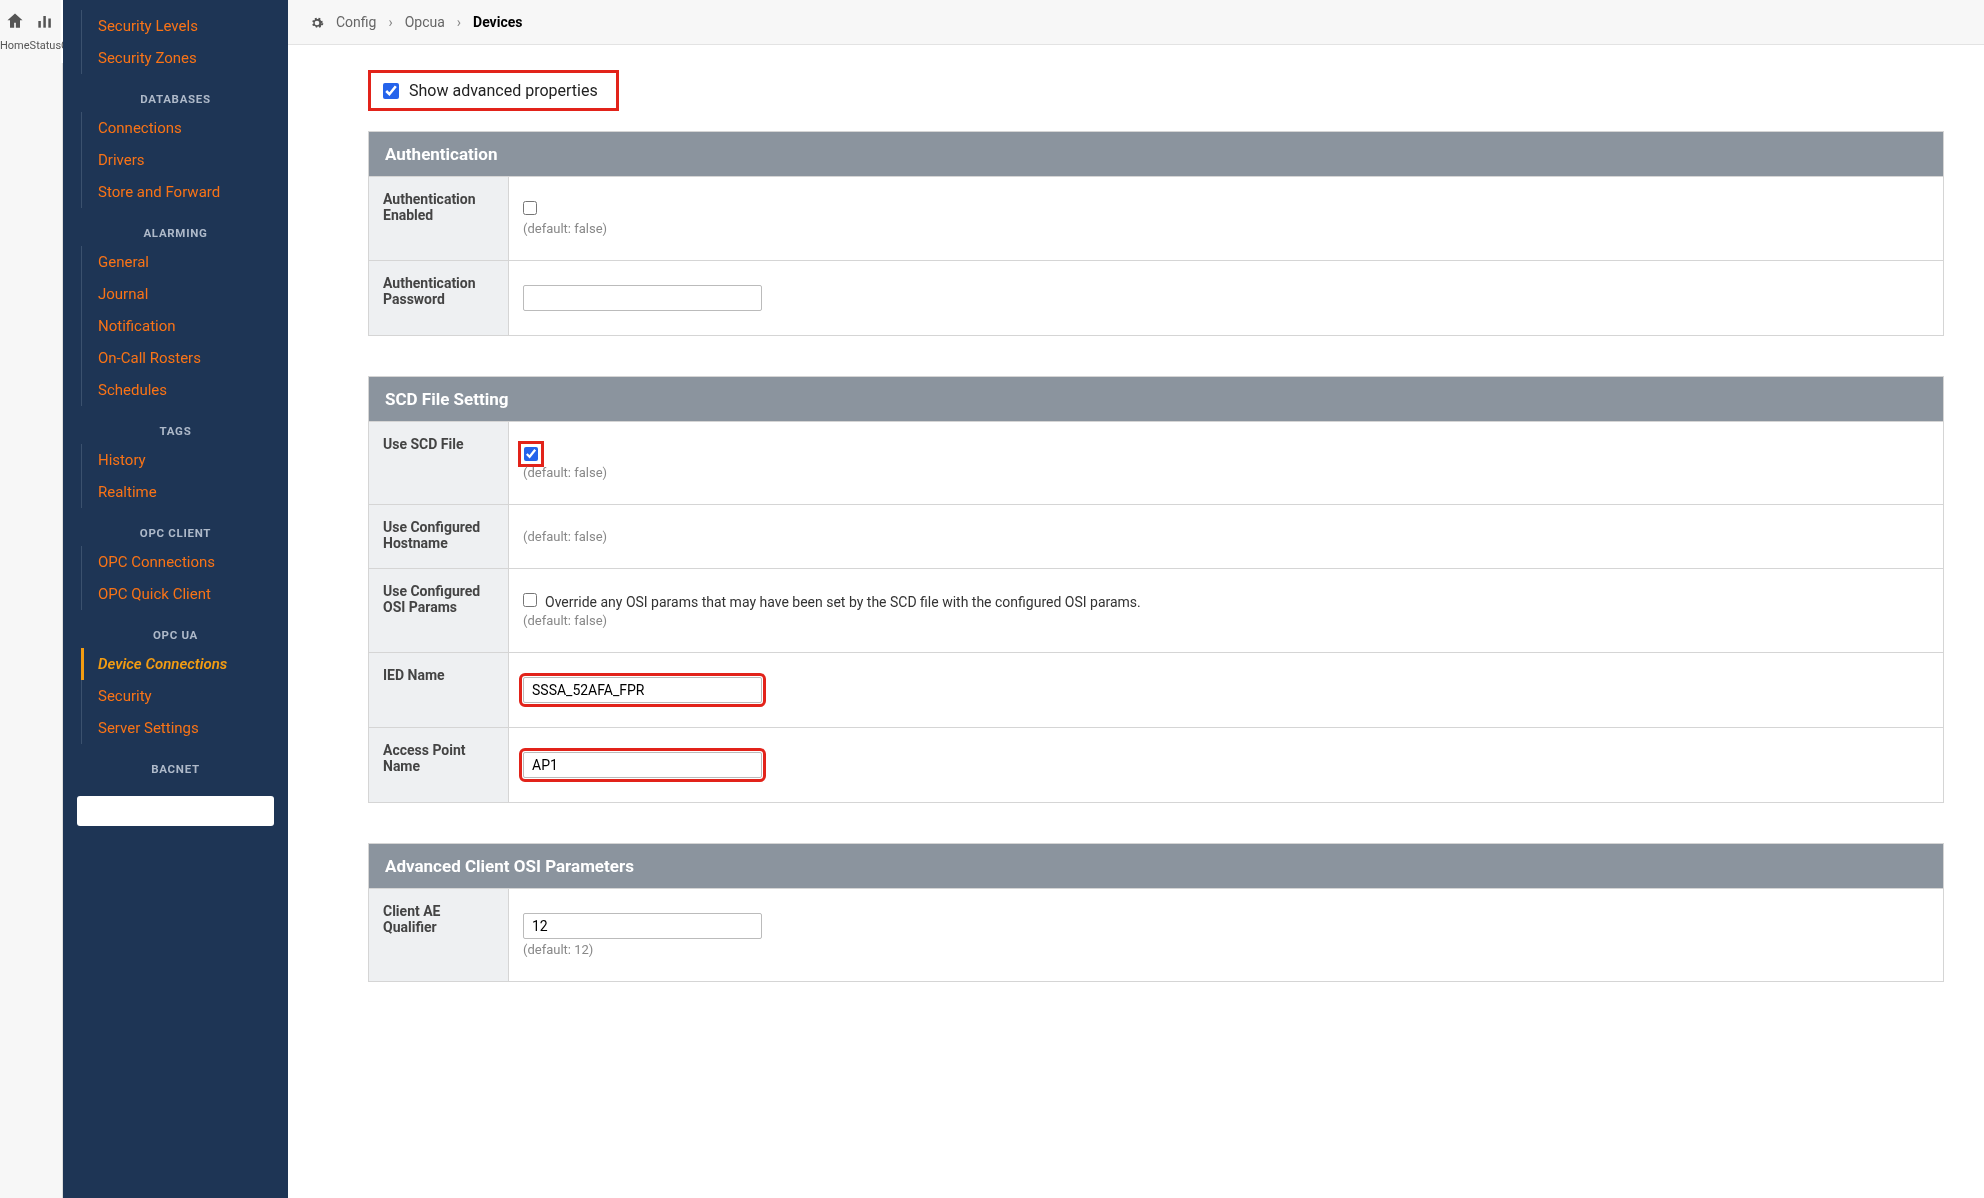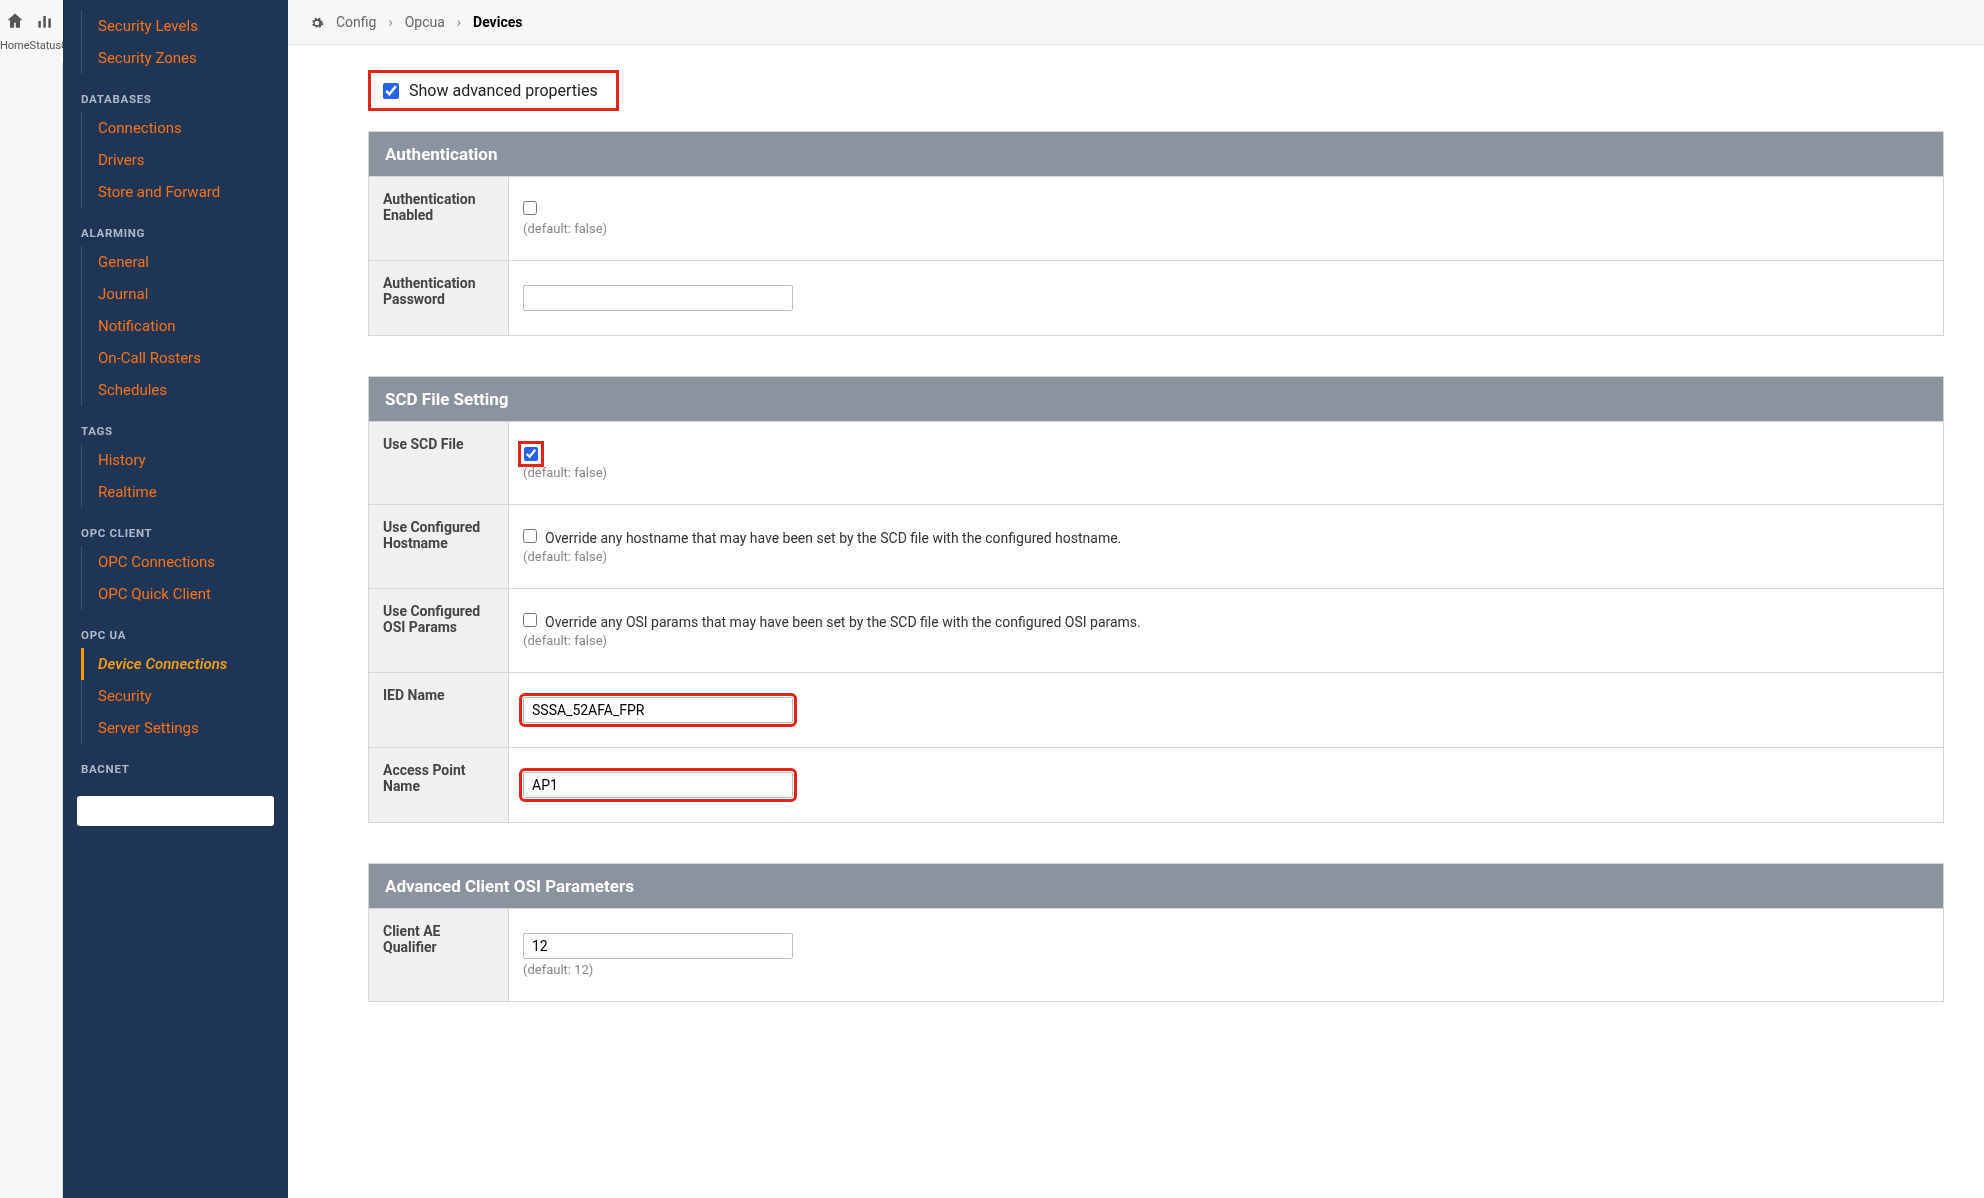--- a/index.html
+++ b/index.html
@@ -9,21 +9,21 @@
     
     .rail { width:63px; background:#f7f7f7; border-right:1px solid #ddd; display:flex; flex-direction:row; }
     .rail-item { display:flex; flex-direction:column; align-items:center; justify-content:center; height:63px; cursor:pointer; gap:4px; }
     .rail-item.active { background:#fff; border-right:3px solid #fff; margin-right:-1px; }
     .rail-item svg { width:20px; height:20px; fill:#555; }
     .rail-item.active svg { fill:#333; }
     .rail-label { font-size:11px; color:#555; }
 
     
     .sidebar { width:225px; background:#1e3555; color:#cfd8e3; padding:10px 0 25px; overflow-y:auto; }
-    .side-header { font-size:11.5px; letter-spacing:0.7px; font-weight:700; color:#aeb9c9; padding:18px 18px 6px 18px; }
+    .side-header { font-size:11.5px; letter-spacing:0.7px; font-weight:700; color:#aeb9c9; padding:18px 18px 6px 18px;text-align:center; }
     .side-link { display:block; padding:7px 18px 7px 28px; color:#f97316; font-size:15px; cursor:pointer; border-left:3px solid transparent; }
     .side-link.active { color:#f39c12; font-weight:600; border-left:3px solid #f39c12;font-style:italic; }
     .side-group { border-left:1px solid #3b516e; margin-left:18px; }
     .side-group .side-link { padding-left:14px; margin-left:-1px; }
     .sidebar .placeholder { background:#fff; height:30px; margin:14px 14px 0; border-radius:3px; }
 
     
     .main { flex:1; overflow-y:auto; }
     .breadcrumb { display:flex; align-items:center; gap:12px; padding:14px 22px; font-size:14px; color:#666; background:#f7f7f7; border-bottom:1px solid #e3e3e3; }
     .breadcrumb .gear-icon svg { width:14px; height:14px; fill:#555; vertical-align:middle; }
@@ -37,21 +37,21 @@
     .adv-row input[type=checkbox] { width:16px; height:16px; }
     .adv-label { font-weight:400; font-size:16px; color:#222; }
 
     .form-section { margin-bottom:40px; border:1px solid #d5d5d5; background:#fff; }
     .section-head { background:#8b949e; color:#fff; font-weight:700; font-size:17px; padding:12px 16px; }
     .field-row { display:flex; border-top:1px solid #d5d5d5; }
     .field-row:first-of-type { border-top:none; }
     .field-label { width:140px; flex-shrink:0; background:#eef0f2; padding:14px 14px; font-weight:700; font-size:14px; color:#444; border-right:1px solid #d5d5d5; }
     .field-value { flex:1; padding:24px 14px; font-size:14px; display:flex; flex-direction:column; gap:3px; }
     .field-value .cb-line { display:flex; align-items:center; gap:8px; }
-    .field-value input[type=text] { width:270px; padding:4px 8px; font-size:14px; border:1px solid #bbb; border-radius:2px; }
+    .field-value input[type=text] { width:239px; padding:4px 8px; font-size:14px; border:1px solid #bbb; border-radius:2px; }
     .field-value input[type=checkbox] { width:14px; height:14px; }
     .default-hint { color:#888; font-size:13px; }
     .helper-text { color:#333; font-size:14px; }
 
     .red-box { border:3px solid #e2231a; padding:2px; }
     .red-box-inline { outline:3px solid #e2231a; outline-offset:1px; }
     .red-box-checkbox { outline:3px solid #e2231a; outline-offset:2px; padding:1px; display:inline-flex; }
 
     input[type=checkbox] { accent-color:#2563eb; }
   </style>
@@ -171,24 +171,20 @@
                   <span class="red-box-checkbox">
                     <input type="checkbox" checked="" style="">
                   </span>
                 </div>
                 <div class="default-hint">(default: false)</div>
               </div>
             </div>
             <div class="field-row">
               <div class="field-label">Use Configured Hostname</div>
               <div class="field-value">
-                <div class="cb-line">
-                  <span><input type="checkbox" style=""></span>
-                  <span class="helper-text">Override any hostname that may have been set by the SCD file with the configured hostname.</span>
-                </div>
                 <div class="default-hint">(default: false)</div>
               </div>
             </div>
             <div class="field-row">
               <div class="field-label">Use Configured OSI Params</div>
               <div class="field-value">
                 <div class="cb-line">
                   <span><input type="checkbox" style=""></span>
                   <span class="helper-text">Override any OSI params that may have been set by the SCD file with the configured OSI params.</span>
                 </div>

